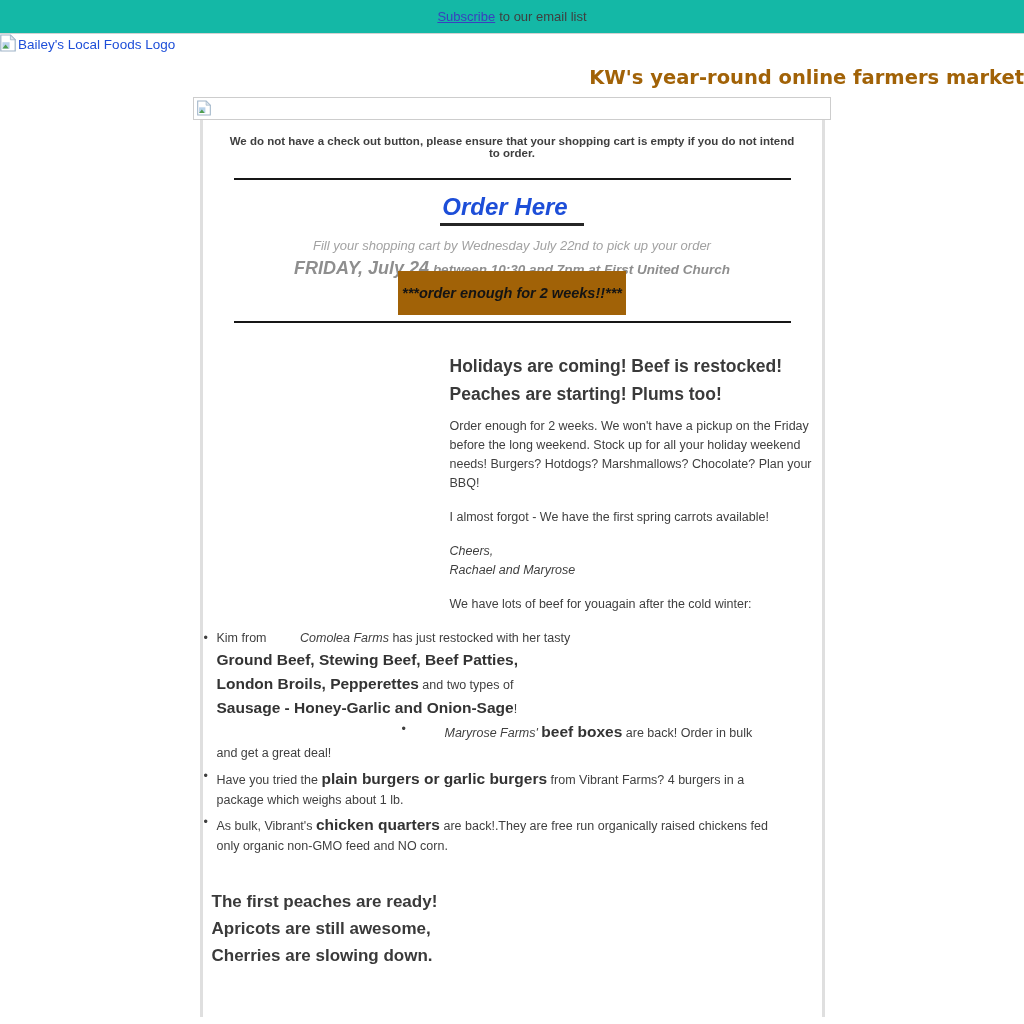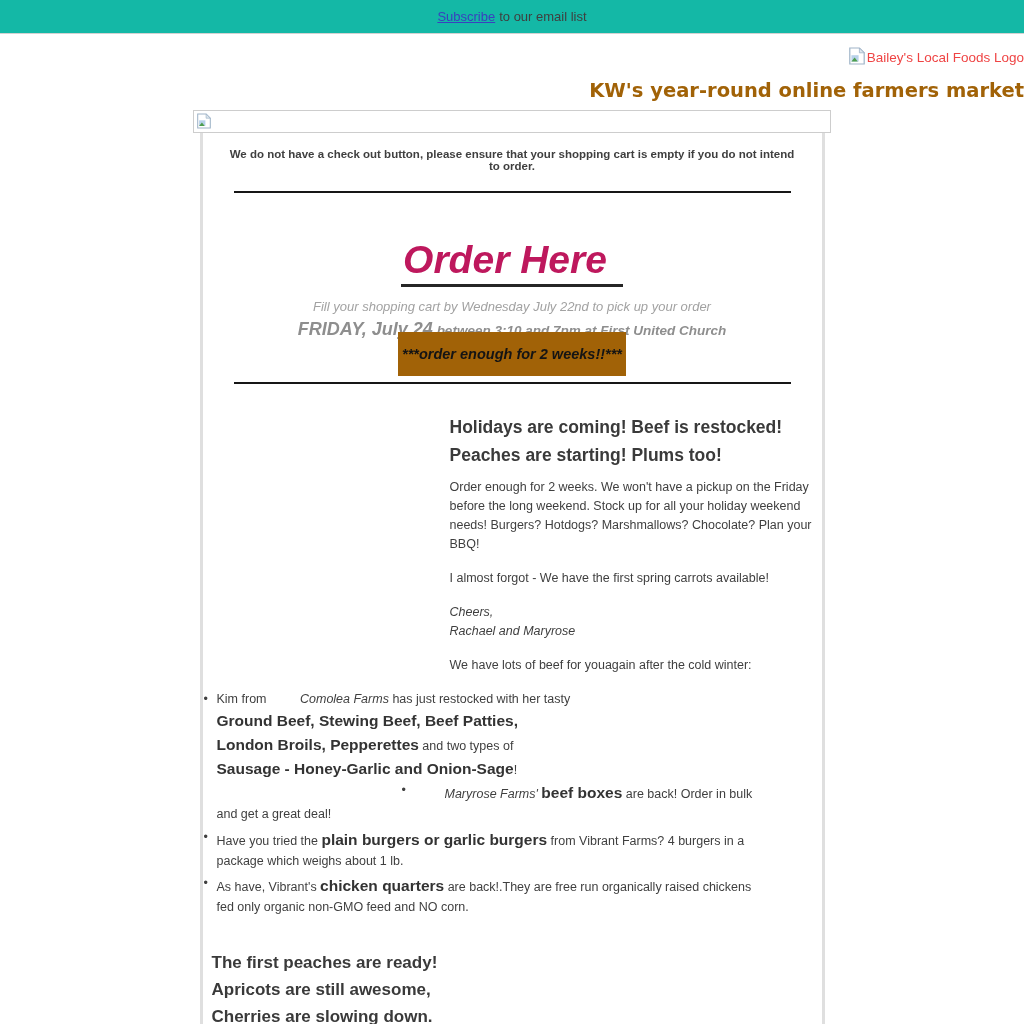--- a/index.html
+++ b/index.html
@@ -17,24 +17,23 @@
     background: #14b8a6;
     border-bottom: 1px solid #d2d2d2;
     display: flex; align-items: center; justify-content: center;
     font-size: 13px; color: #3f3f3f;
   }
   .topbar a {
     color: #3a3fbf; text-decoration: underline; margin-right: 4px;
   }
   
   .logo-row {
-    margin-top: 13px;
-    display: flex; align-items: center; justify-content: flex-end;
+    display: flex; align-items: center; justify-content: flex-start;
     gap: 2px;
-    font-size: 13.5px; color: #ef4444;
+    font-size: 13.5px; color: #1d4ed8;
   }
   .site-title {
     margin: 11px 0 0 0;
     text-align: right;
     font-family: "DejaVu Sans", sans-serif;
     font-weight: bold;
     font-size: 19.5px;
     letter-spacing: 0px;
     color: #a16207;
   }
@@ -65,28 +64,27 @@
     padding: 0 22px;
   }
   hr.rule {
     border: none;
     border-top: 2px solid #161616;
     margin: 19px 31px 0 31px;
   }
   .order-row { text-align: center; margin-top: 13px; }
   .order-link {
     display: inline-block;
-    font-size: 39px;
+    font-size: 24px;
     font-weight: bold;
     font-style: italic;
-    color: #be185d;
+    color: #1d4ed8;
     text-decoration: none;
     border-bottom: 3px solid #262626;
     padding: 0 16px 2px 2px;
-    margin-top: 32px;
   }
   .sub1 {
     margin-top: 12px; text-align: center;
     font-style: italic; font-size: 13px; color: #a2a2a2;
   }
   .sub2 {
     margin-top: 5px; text-align: center;
     font-style: italic; font-weight: bold; color: #8e8e8e;
     font-size: 13.5px;
   }
@@ -176,21 +174,21 @@
   <hr class="rule">
 
   <div class="order-row">
     <a href="#" class="order-link">Order Here</a>
   </div>
 
   <div class="sub1">Fill your shopping cart by Wednesday July 22nd to pick up your order</div>
 
   <div class="sub2">
     <span class="bigdate">FRIDAY, July 24</span>
-    <span> between 3:10 and 7pm at First United Church</span>
+    <span> between 10:30 and 7pm at First United Church</span>
   </div>
 
 
   <div class="hl-row">
     <span class="hl">***order enough for 2 weeks!!***</span>
   </div>
 
   <hr class="rule">
 
   <div class="article-col">
@@ -214,21 +212,21 @@
   </ul>
 
   <ul class="blist ul-two">
     <li class="indent-first">
       <span class="it">Maryrose Farms' </span><span class="big">beef boxes</span><span> are back! Order in bulk and get a great deal!</span>
     </li>
     <li>
       <span>Have you tried the </span><span class="big">plain burgers or garlic burgers</span><span> from Vibrant Farms? 4 burgers in a package which weighs about 1 lb.</span>
     </li>
     <li>
-      <span>As have, Vibrant's </span><span class="big">chicken quarters</span><span> are back!.They are free run organically raised chickens fed only organic non-GMO feed and NO corn.</span>
+      <span>As bulk, Vibrant's </span><span class="big">chicken quarters</span><span> are back!.They are free run organically raised chickens fed only organic non-GMO feed and NO corn.</span>
     </li>
   </ul>
 
   <div class="peaches">
     <div class="ph">
       <span>The first peaches are ready!</span><br>
       <span>Apricots are still awesome,</span><br>
       <span>Cherries are slowing down.</span>
     </div>
 

